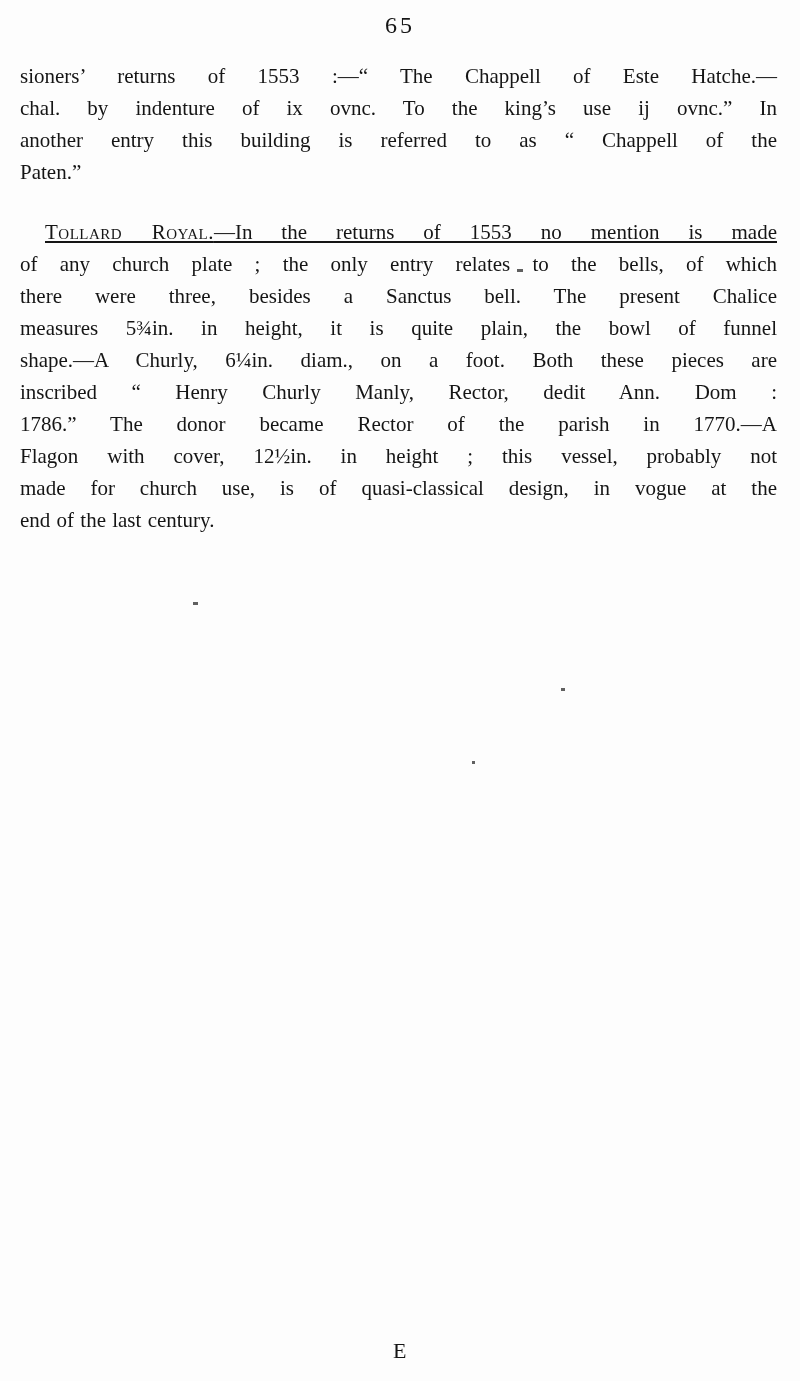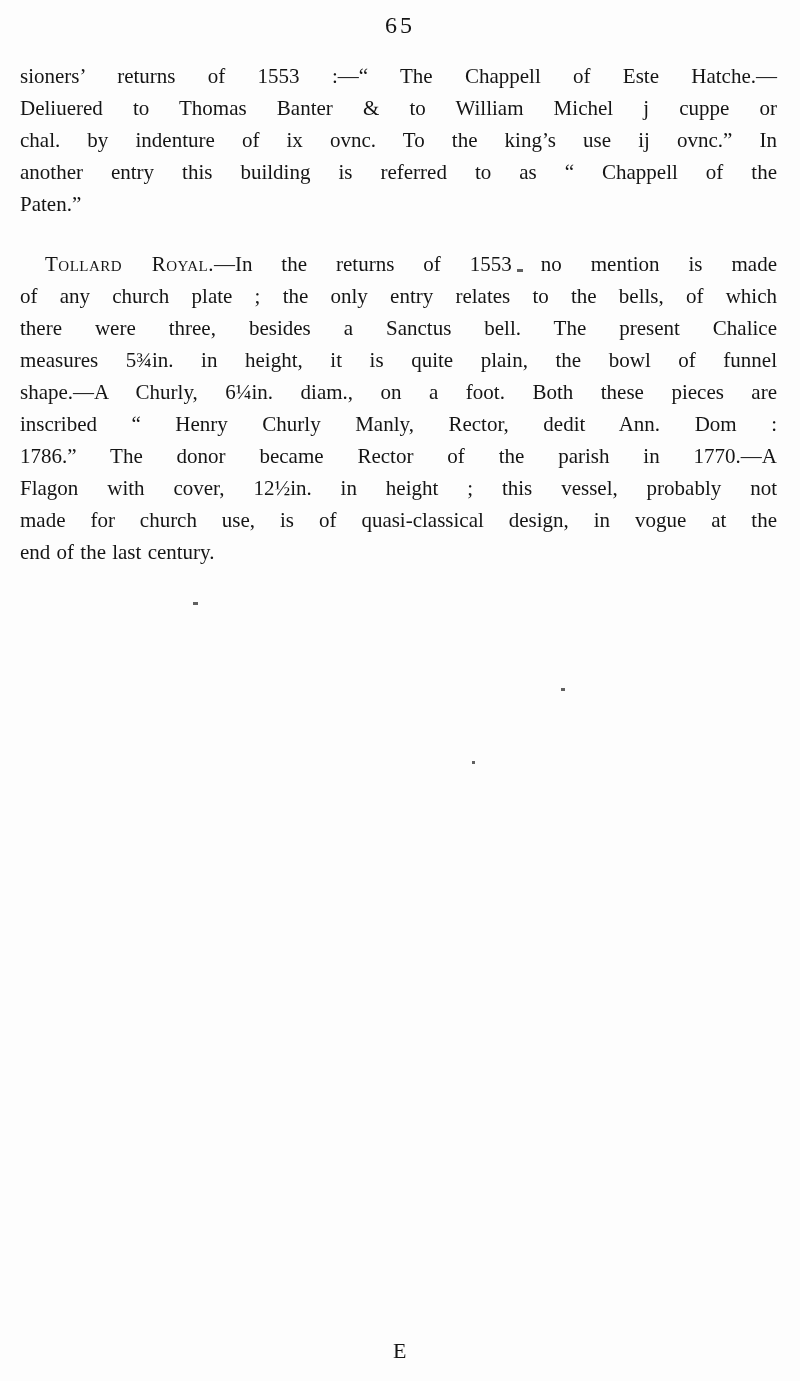--- a/index.html
+++ b/index.html
@@ -46,20 +46,21 @@
     text-align: justify;
     text-align-last: justify;
     word-spacing: 1px;
   }
   .line.last {
     text-align: left;
     text-align-last: left;
   }
   .line.indent {
     text-indent: 25px;
+    text-decoration: underline;
   }
   .smallcaps {
     font-variant: small-caps;
     letter-spacing: 0.5px;
   }
   .signature {
     position: absolute;
     top: 1338px;
     left: 0;
     width: 100%;
@@ -81,21 +82,20 @@
 <body>
 
 <div class="page">
 
   <div class="pagenum">65</div>
 
   <div class="content">
 
     <p class="para">
       <span class="line">sioners’ returns of 1553 :—“ The Chappell of Este Hatche.—</span>
-      <span class="line">Deliuered to Thomas Banter &amp; to William Michel j cuppe or</span>
       <span class="line">chal. by indenture of ix ovnc. To the king’s use ij ovnc.” In</span>
       <span class="line">another entry this building is referred to as “ Chappell of the</span>
       <span class="line last">Paten.”</span>
     </p>
 
     <p class="para">
       <span class="line indent"><span class="smallcaps">Tollard Royal.</span><span>—In the returns of 1553 no mention is made</span></span>
       <span class="line">of any church plate ; the only entry relates to the bells, of which</span>
       <span class="line">there were three, besides a Sanctus bell. The present Chalice</span>
       <span class="line">measures 5¾in. in height, it is quite plain, the bowl of funnel</span>

